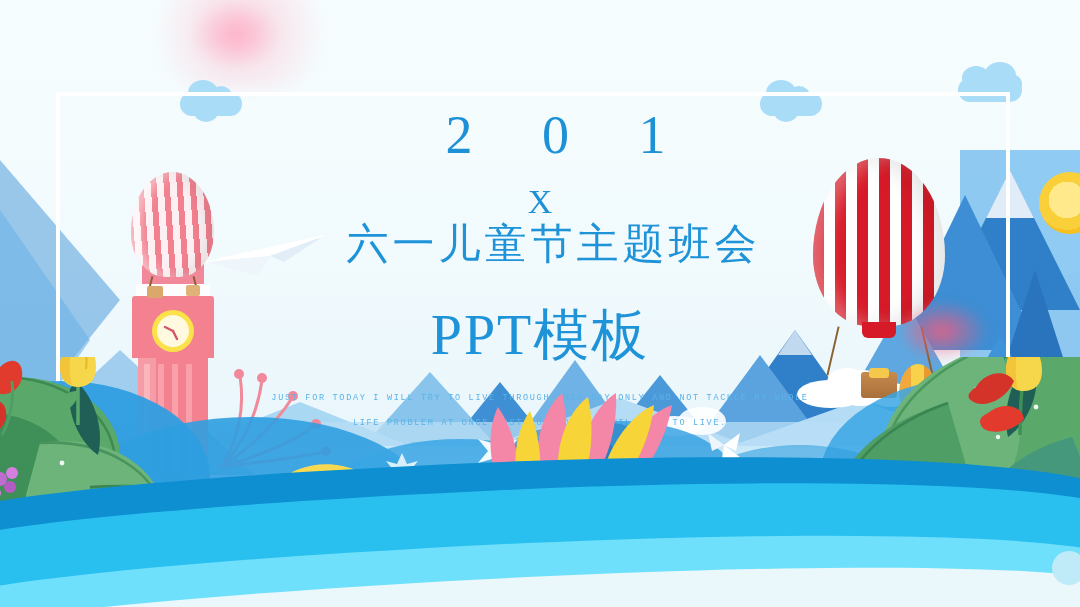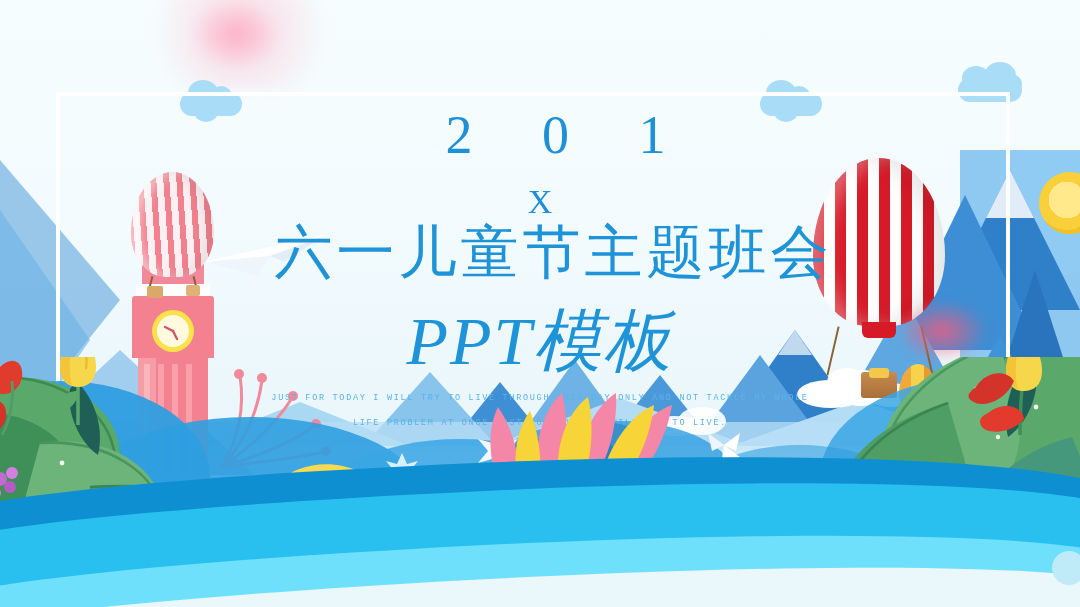--- a/index.html
+++ b/index.html
@@ -92,28 +92,27 @@
     text-indent:28px;
     margin-left:31px;
   }
   .year-x{
     position:absolute;left:0;right:0;top:185px;text-align:center;
     color:#1e90d6;font-size:34px;line-height:1;
     font-family:"Liberation Serif",serif;
   }
   .main-title{
     position:absolute;left:0;right:0;top:222px;text-align:center;
-    color:#1f93d8;font-size:58px;line-height:1.08;letter-spacing:4px;
+    color:#1f93d8;font-size:42px;line-height:1.08;letter-spacing:4px;
     font-family:"Liberation Serif",serif;white-space:nowrap;padding-left:27px;
   }
   .sub-title{
     position:absolute;left:0;right:0;top:305px;text-align:center;
-    color:#1f93d8;font-size:68px;line-height:1.08;letter-spacing:2px;
+    color:#1f93d8;font-size:56px;line-height:1.08;letter-spacing:2px;
     font-family:"Liberation Serif",serif;
-    font-style:italic;
   }
   .eng{
     position:absolute;left:0;right:0;text-align:center;
     color:#5bb3e6;font-size:8.5px;letter-spacing:1.7px;
     font-family:"Liberation Mono",monospace;
   }
   .eng-1{top:393px;}
   .eng-2{top:418px;}
 
   

